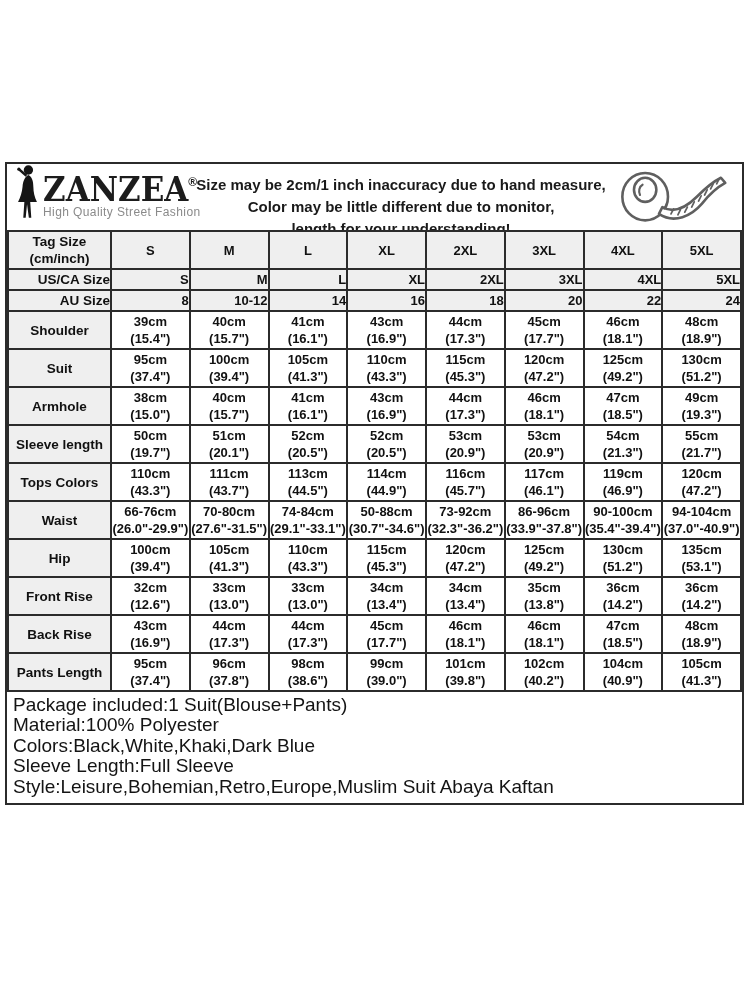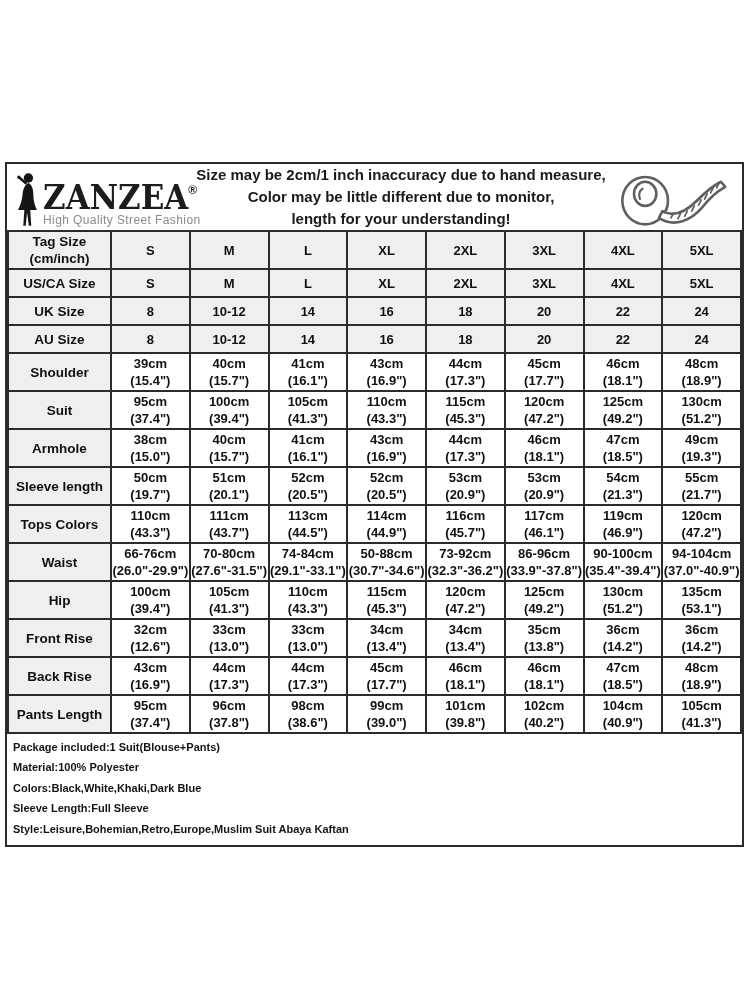--- a/index.html
+++ b/index.html
@@ -3,46 +3,46 @@
 <meta charset="utf-8">
 <style>
   * { box-sizing: border-box; margin: 0; padding: 0; }
   html, body { width: 750px; height: 1000px; background: #ffffff;
     font-family: "Liberation Sans", sans-serif; color: #111; position: relative; }
 
   .sheet { position: absolute; left: 5px; top: 162px; width: 739px;
     border: 2px solid #2b2b2b; background: #fff; }
 
   
-  .sheet-header { height: 66px; display: flex; align-items: flex-end; overflow: hidden; }
+  .sheet-header { height: 66px; display: flex; align-items: flex-start; overflow: hidden; }
   .logo { display: flex; align-items: center; width: 185px; padding-left: 7px; flex: none; }
   .logo svg { flex: none; }
   .logo-text { margin-left: 2px; }
   .brand-row { font-family: "DejaVu Serif", serif; font-weight: bold; font-size: 31px;
     line-height: 30px; color: #1c1c1c; letter-spacing: 0px; white-space: nowrap;
     transform: scaleY(1.08); }
   .brand-row sup { font-size: 12px; vertical-align: 14px; font-family: "Liberation Sans", sans-serif; }
   .tagline { font-size: 12px; color: #8a8a8a; letter-spacing: 0.4px; margin-top: 1px; white-space: nowrap; }
   .disclaimer { flex: 1; text-align: center; font-weight: bold; font-size: 15px;
     line-height: 22px; color: #1a1a1a; padding-top: 10px; }
   .tape { flex: none; margin-right: 10px; }
 
   
   table.size-table { width: 100%; border-collapse: collapse; table-layout: fixed; }
   .size-table td { border: 2px solid #2b2b2b; text-align: center; vertical-align: middle;
     font-size: 13px; padding: 1px 0; background: #fff; overflow: hidden; }
   .size-table td.shaded { background: #efefef; }
   .size-table td.label-cell { font-weight: bold; font-size: 13.5px; }
-  .size-table tr.row-1line td { height: 28px; font-weight: bold; }
+  .size-table tr.row-1line td { height: 21px; font-weight: bold; text-align: right; }
   .size-table tr.row-2line td { height: 38px; }
   .size-table td .ln { line-height: 17px; font-weight: 600; }
   .size-table td.label-cell .ln { font-weight: bold; }
 
   
-  .product-info { padding: 3px 20px 6px 6px; font-size: 11px; font-weight: bold;
+  .product-info { padding: 3px 20px 6px 6px; font-size: 19px; font-weight: normal;
     line-height: 20.4px; color: #141414; }
 </style>
 </head>
 <body>
 
 <div class="sheet">
 
   <div class="sheet-header">
     <div class="logo">
       <svg width="27" height="58" viewBox="0 0 30 64">
@@ -154,49 +154,20 @@
           </td>
           <td class="shaded">
             <div class="ln">4XL</div>
           </td>
           <td class="shaded">
             <div class="ln">5XL</div>
           </td>
         </tr>
         <tr class="row-1line">
           <td class="label-cell shaded">
-            <div class="ln">UK Size</div>
-          </td>
-          <td class="shaded">
-            <div class="ln">8</div>
-          </td>
-          <td class="shaded">
-            <div class="ln">10-12</div>
-          </td>
-          <td class="shaded">
-            <div class="ln">14</div>
-          </td>
-          <td class="shaded">
-            <div class="ln">16</div>
-          </td>
-          <td class="shaded">
-            <div class="ln">18</div>
-          </td>
-          <td class="shaded">
-            <div class="ln">20</div>
-          </td>
-          <td class="shaded">
-            <div class="ln">22</div>
-          </td>
-          <td class="shaded">
-            <div class="ln">24</div>
-          </td>
-        </tr>
-        <tr class="row-1line">
-          <td class="label-cell shaded">
             <div class="ln">AU Size</div>
           </td>
           <td class="shaded">
             <div class="ln">8</div>
           </td>
           <td class="shaded">
             <div class="ln">10-12</div>
           </td>
           <td class="shaded">
             <div class="ln">14</div>

